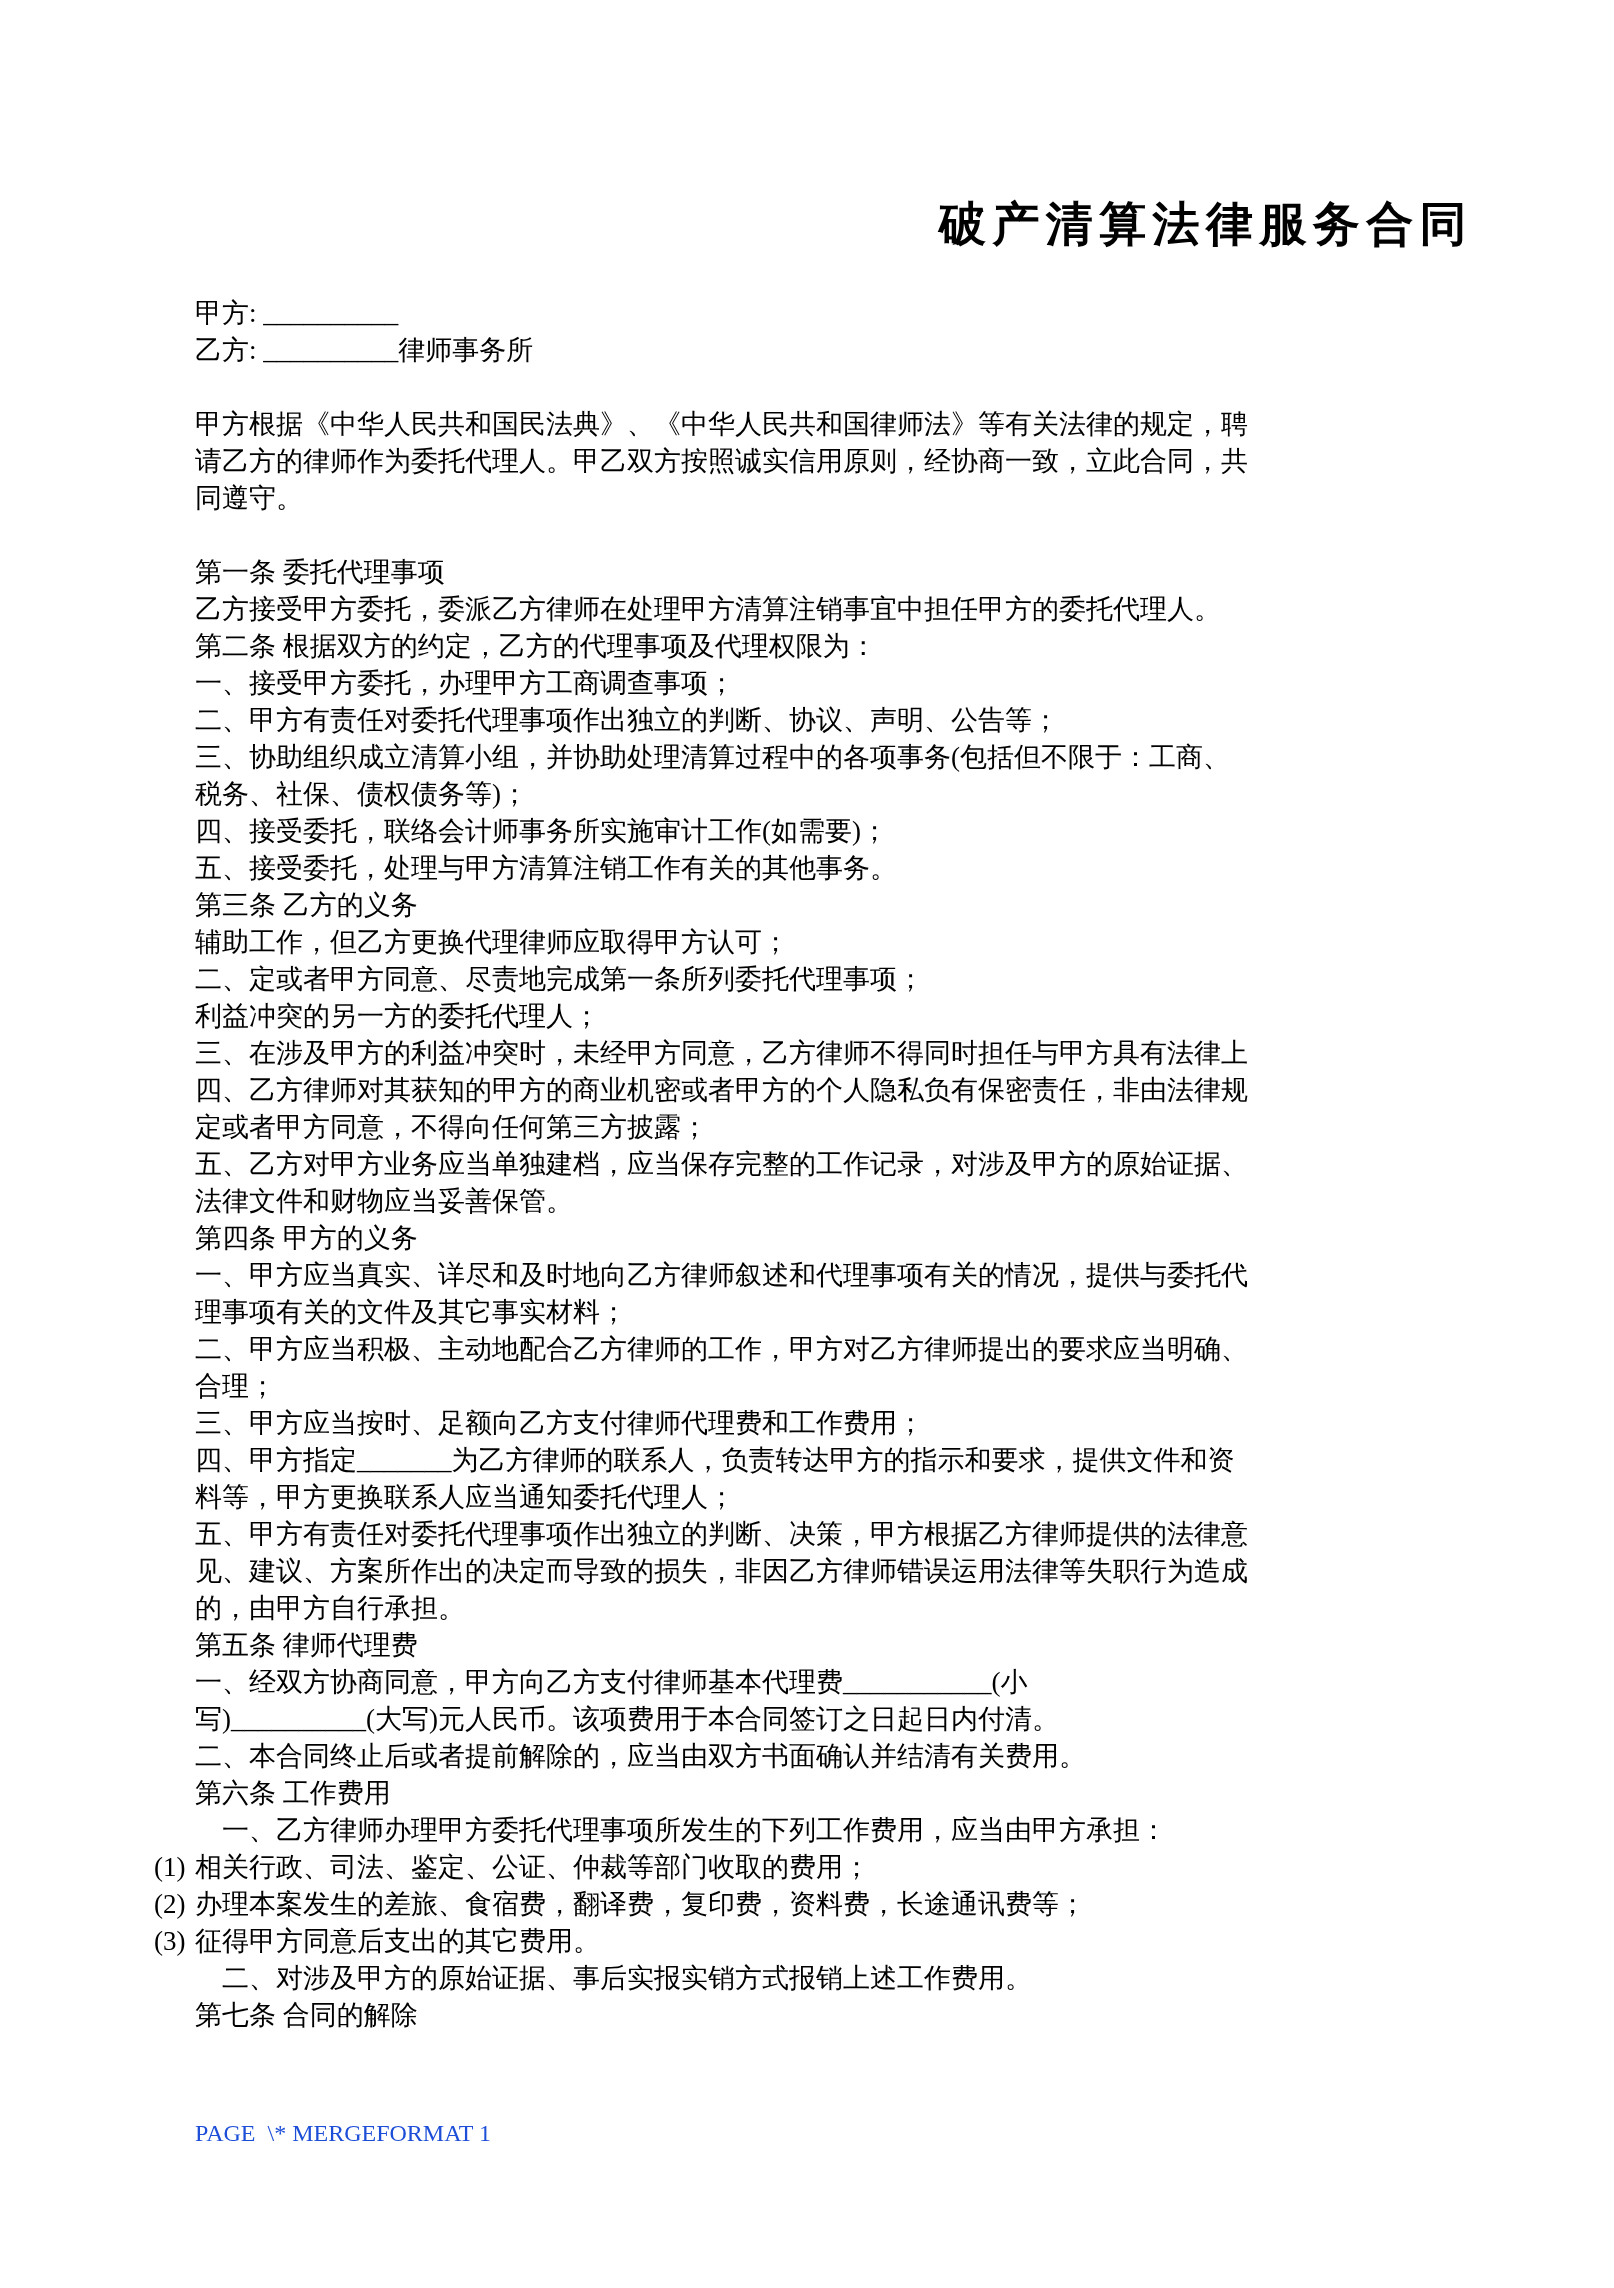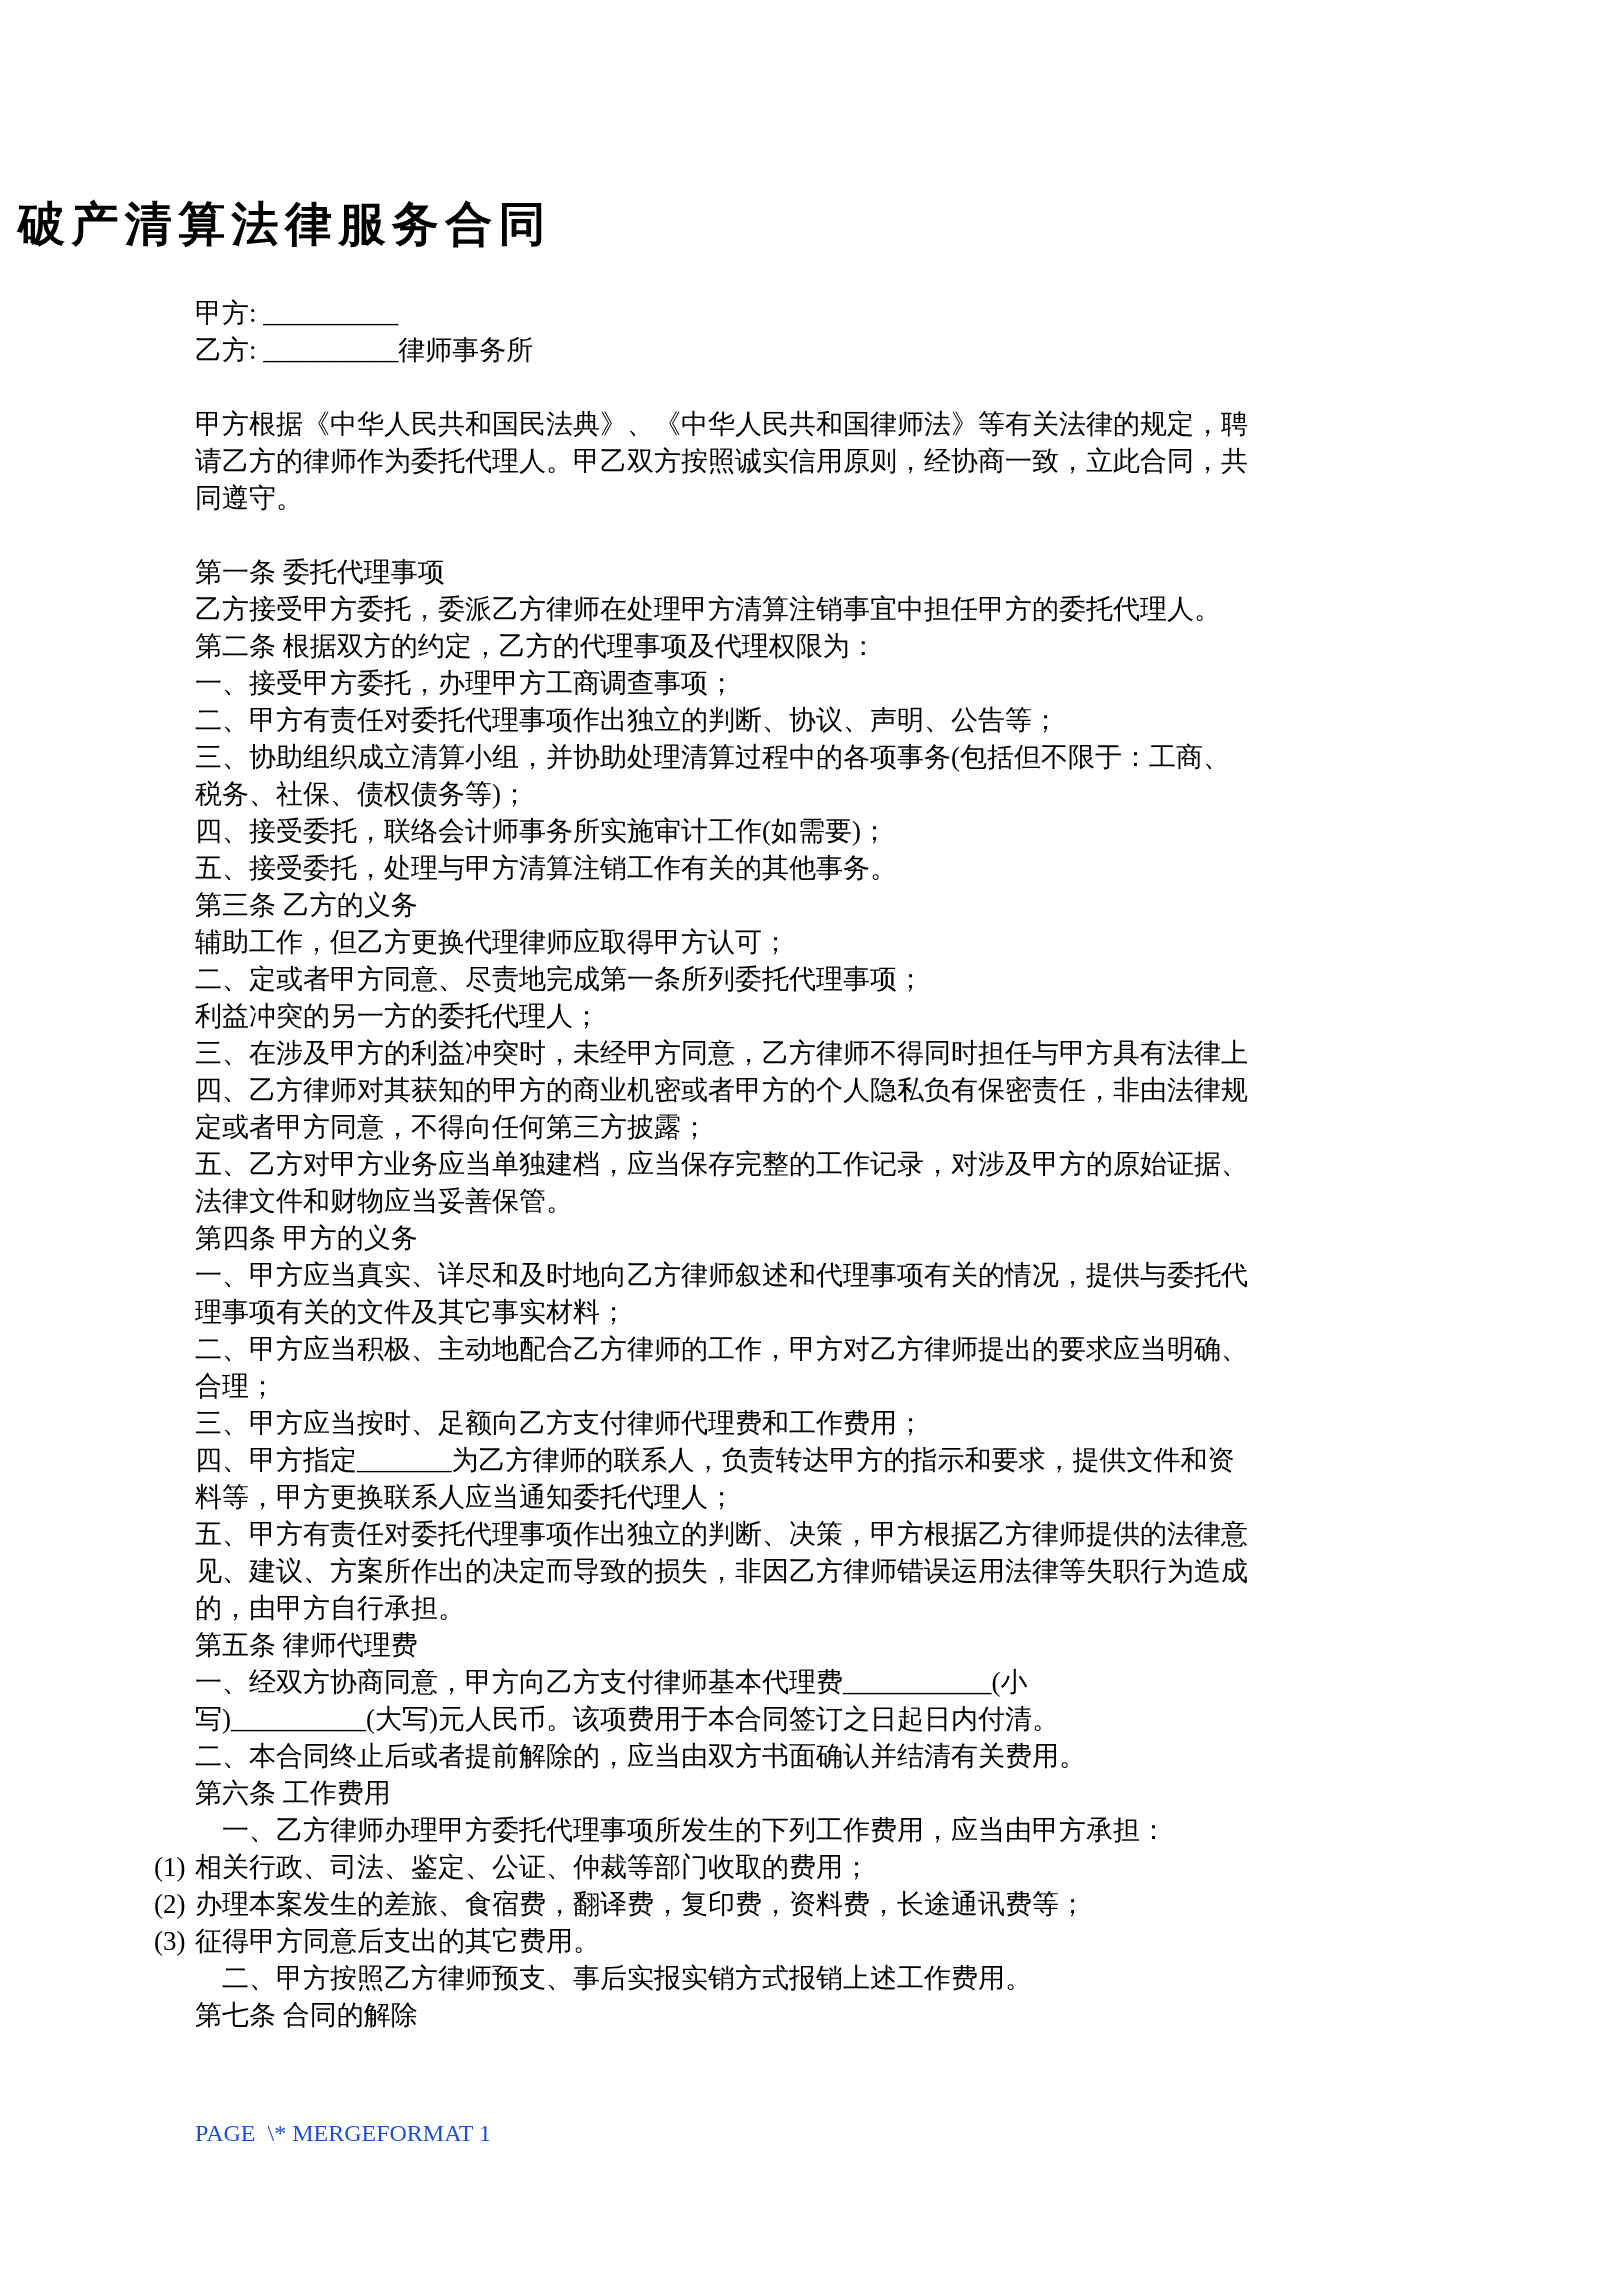--- a/index.html
+++ b/index.html
@@ -15,21 +15,21 @@
   .page {
     position: absolute;
     inset: 0;
     background: #ffffff;
   }
   .doc-title {
     position: absolute;
     top: 193px;
     left: 18px;
     width: 1455px;
-    text-align: left;
+    text-align: right;
     font-size: 47px;
     font-weight: bold;
     letter-spacing: 6.4px;
     white-space: nowrap;
   }
   .body-col {
     position: absolute;
     left: 195px;
     top: 295px;
     width: 1036px;
@@ -98,19 +98,19 @@
       <div class="line"><span>的，由甲方自行承担。</span></div>
       <div class="line"><span>第五条 律师代理费</span></div>
       <div class="line"><span>一、经双方协商同意，甲方向乙方支付律师基本代理费</span><span class="u">___________</span><span>(小</span></div>
       <div class="line"><span>写)</span><span class="u">__________</span><span>(大写)元人民币。该项费用于本合同签订之日起日内付清。</span></div>
       <div class="line"><span>二、本合同终止后或者提前解除的，应当由双方书面确认并结清有关费用。</span></div>
       <div class="line"><span>第六条 工作费用</span></div>
       <div class="line indent"><span>一、乙方律师办理甲方委托代理事项所发生的下列工作费用，应当由甲方承担：</span></div>
       <div class="line hang"><span class="marker">(1)</span><span>相关行政、司法、鉴定、公证、仲裁等部门收取的费用；</span></div>
       <div class="line hang"><span class="marker">(2)</span><span>办理本案发生的差旅、食宿费，翻译费，复印费，资料费，长途通讯费等；</span></div>
       <div class="line hang"><span class="marker">(3)</span><span>征得甲方同意后支出的其它费用。</span></div>
-      <div class="line indent"><span>二、甲方按照乙方律师预支、事后实报实销方式报销上述工作费用。</span></div>
+      <div class="line indent"><span>二、对涉及甲方的原始证据、事后实报实销方式报销上述工作费用。</span></div>
       <div class="line"><span>第七条 合同的解除</span></div>
     </div>
 
   <div class="page-footer">PAGE  \* MERGEFORMAT 1</div>
 </div>
 
 
 </body></html>

